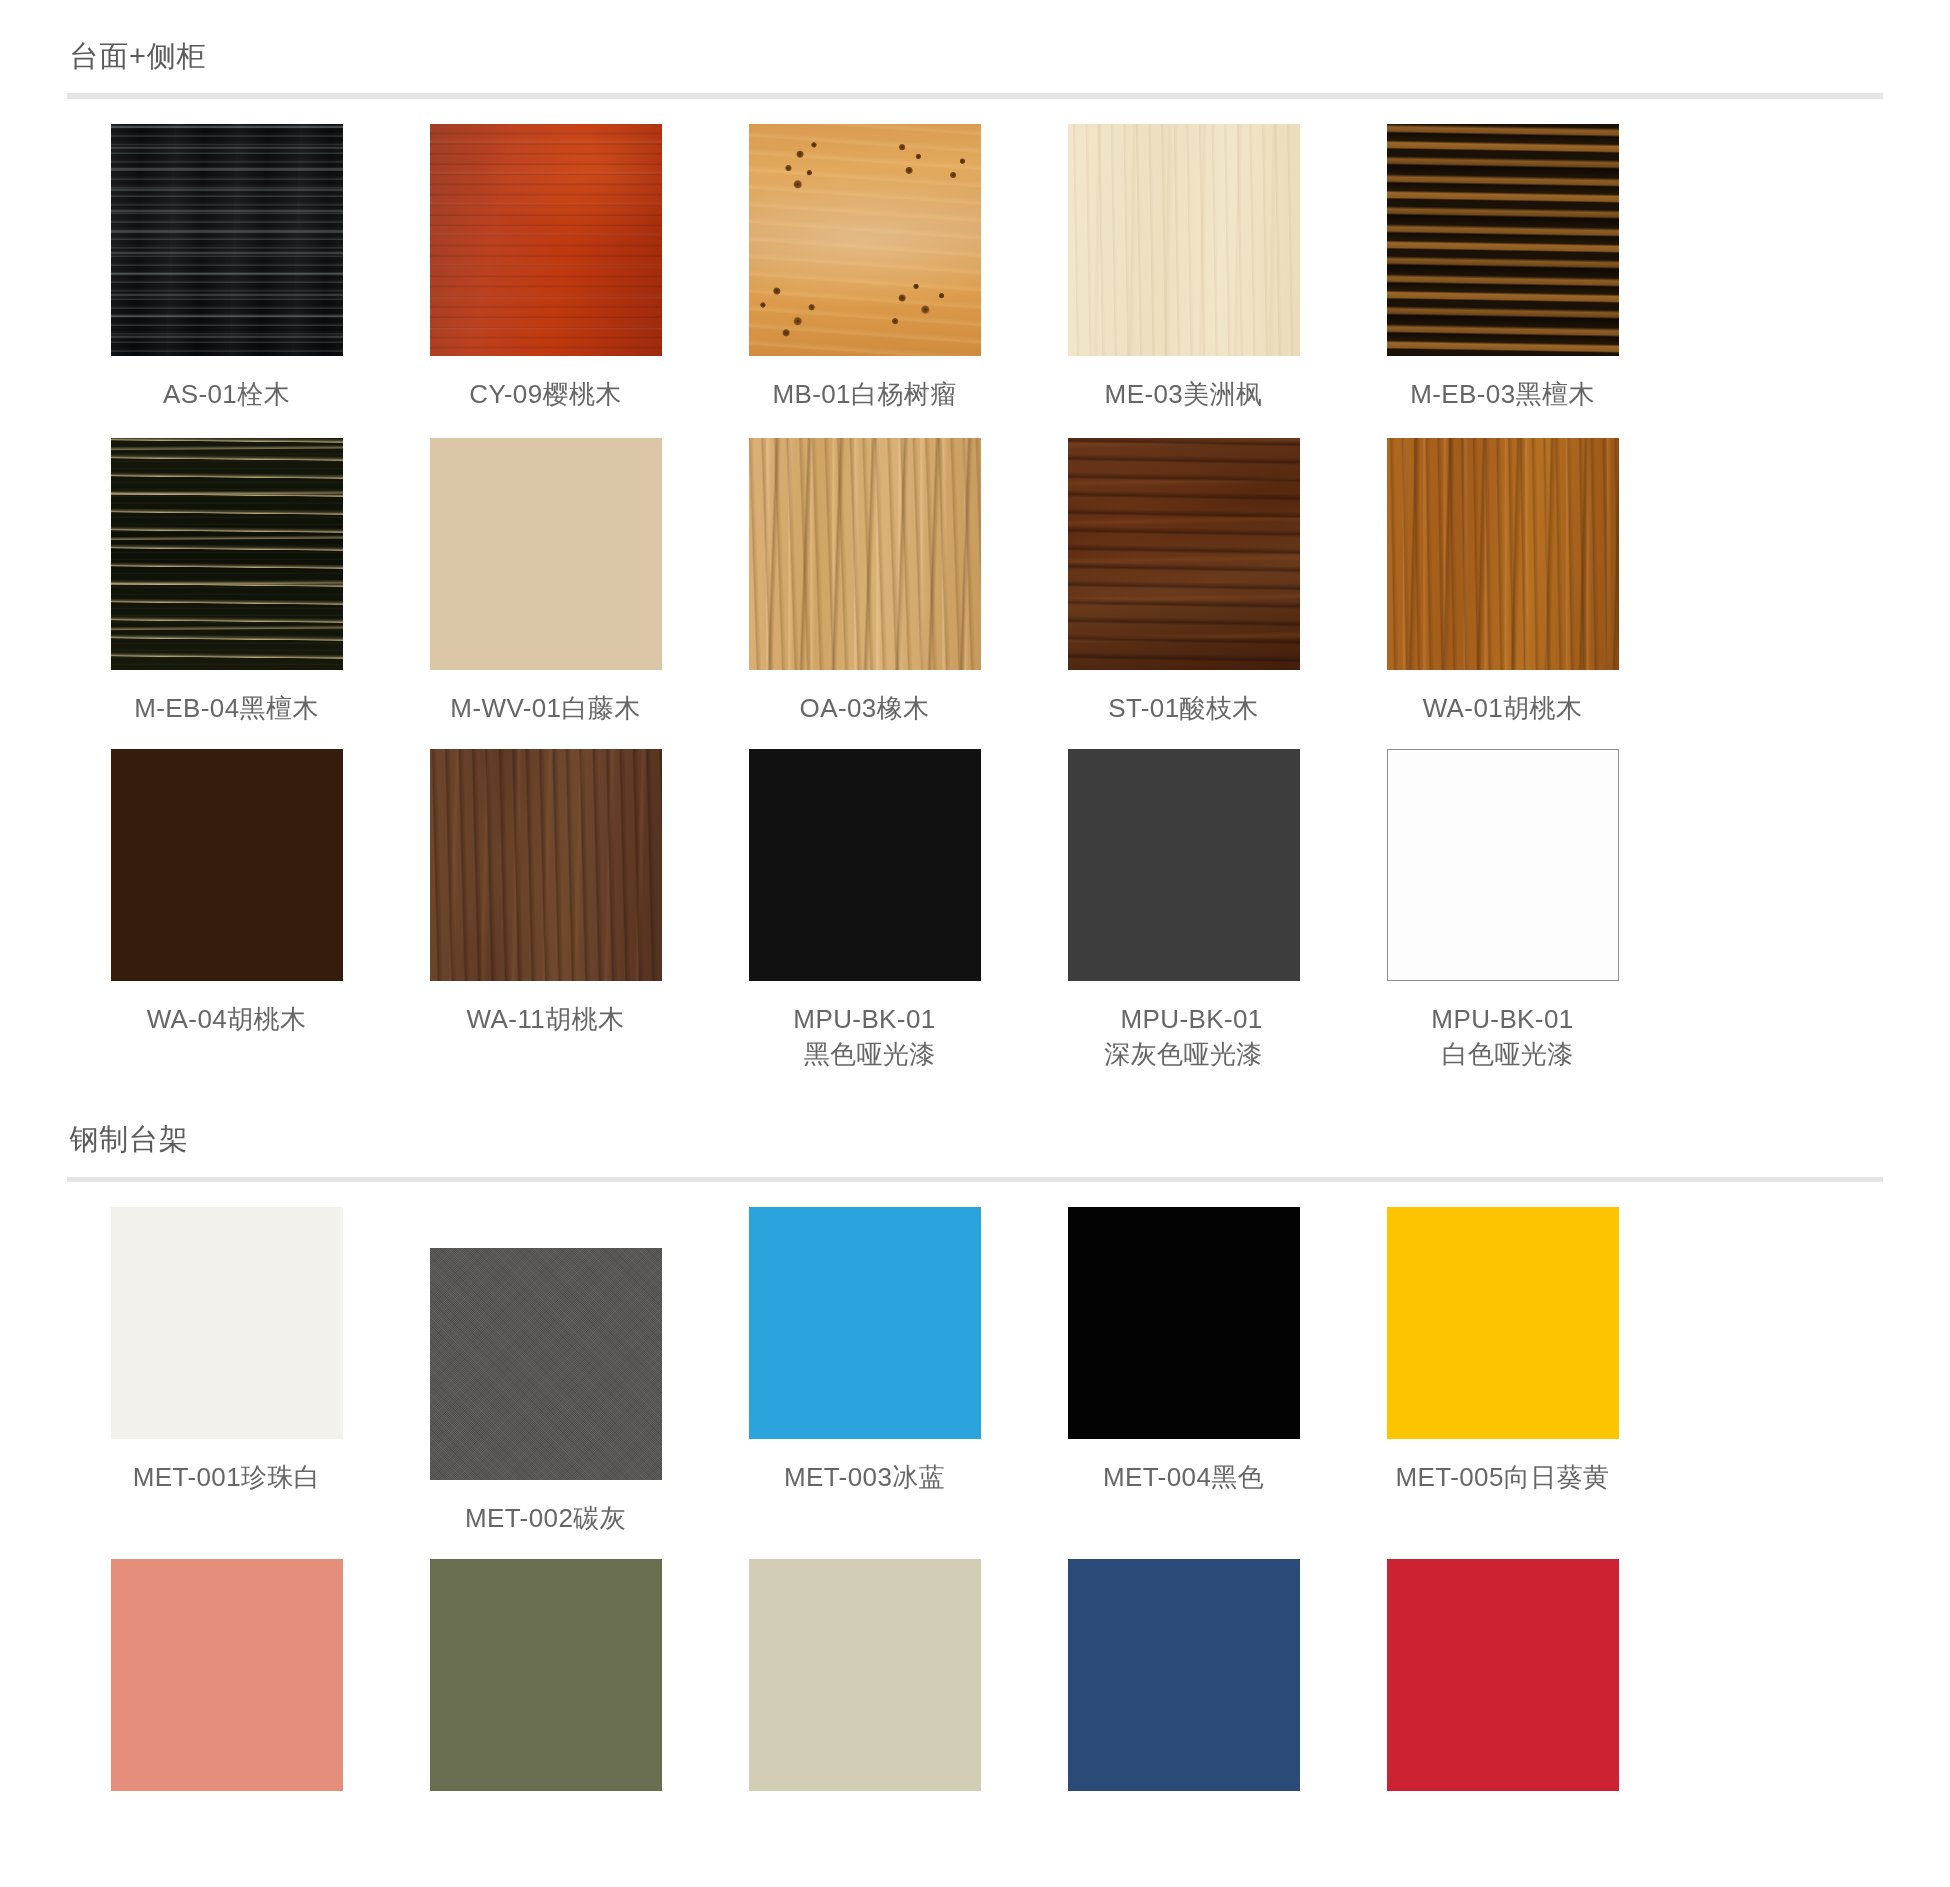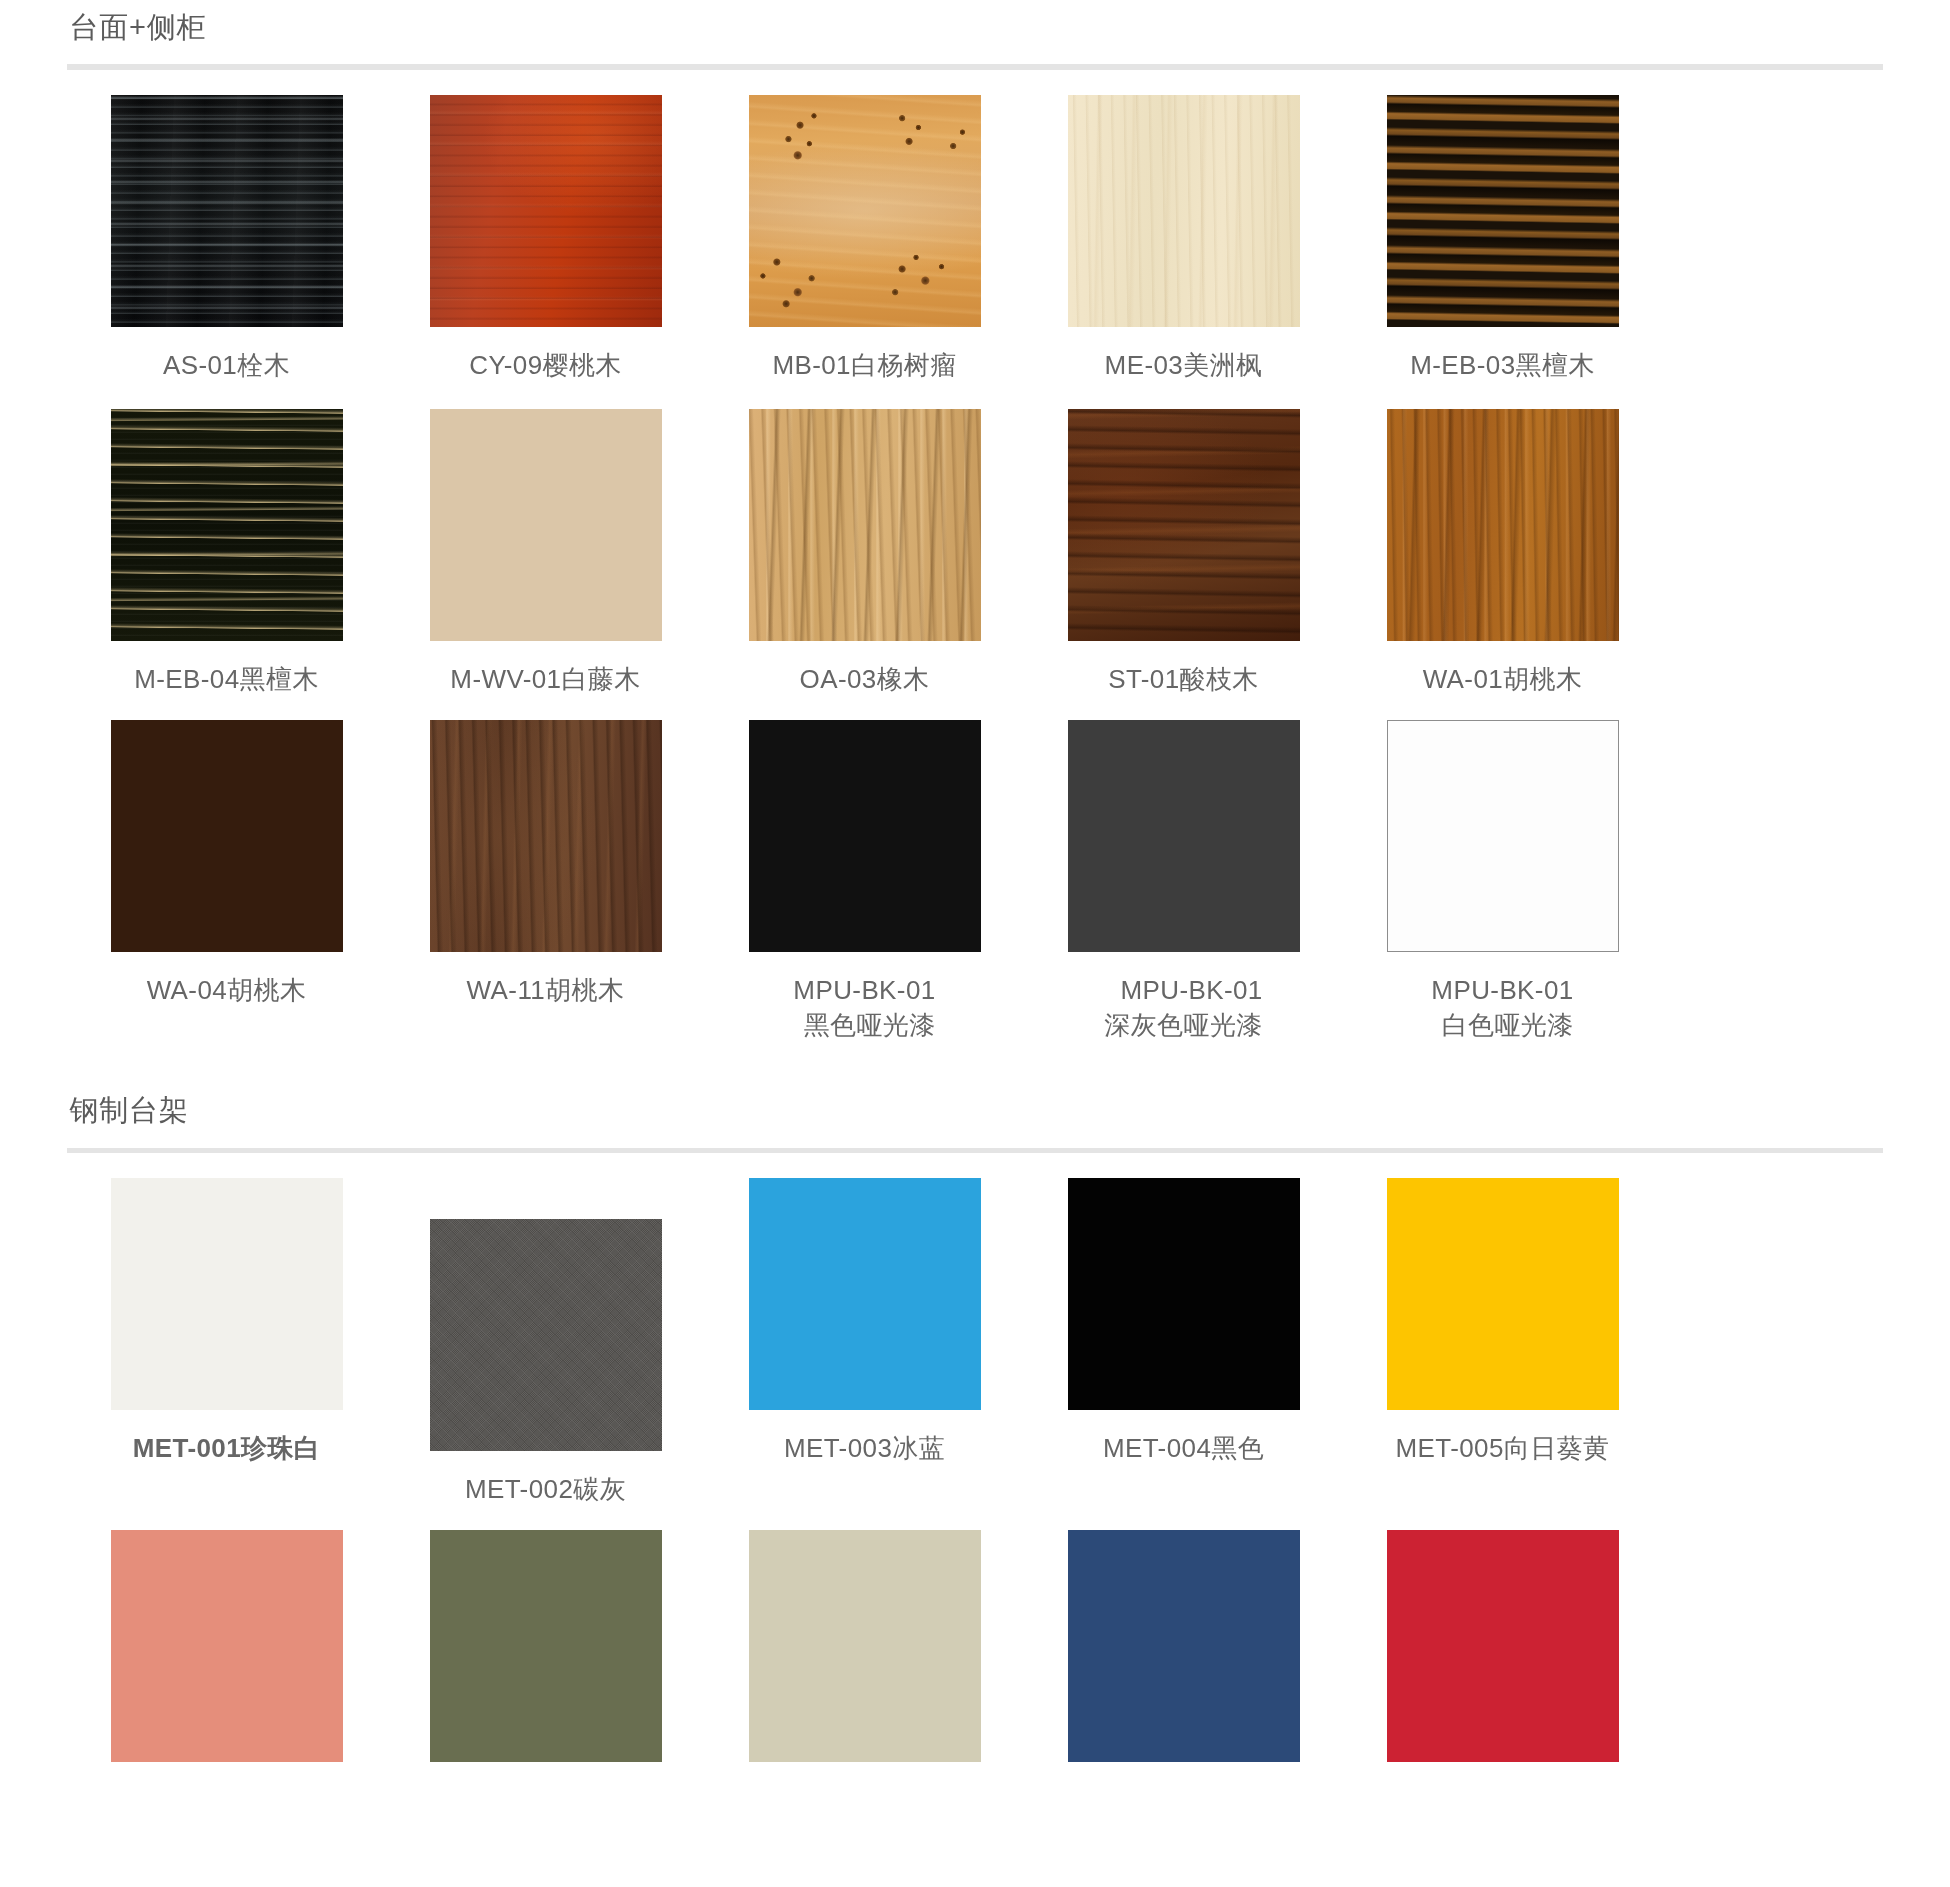--- a/index.html
+++ b/index.html
@@ -293,21 +293,21 @@
       repeating-linear-gradient(45deg, rgba(255,255,255,0.05) 0 0.8px, rgba(0,0,0,0.05) 0.8px 1.6px),
       repeating-linear-gradient(-45deg, rgba(255,255,255,0.04) 0 0.8px, rgba(0,0,0,0.04) 0.8px 1.6px);
   }
 </style>
 </head>
 <body>
 
 <div class="page">
   <div id="sections-root">
       <div class="section">
-        <div class="section-head" style="padding-top: 10px;">
+        <div class="section-head" style="padding-top: 39px;">
           <div class="section-title">台面+侧柜</div>
           <div class="section-rule"></div>
         </div>
         <div class="grid" style="padding-top: 25px;">
           <div class="cell" style="margin-bottom: 23.6px;">
             <div class="swatch tex-as01"></div>
             <div class="caption">AS-01栓木</div>
           </div>
           <div class="cell" style="margin-bottom: 27px;">
             <div class="swatch tex-cy09"></div>
@@ -369,21 +369,21 @@
 白色哑光漆</div>
           </div>
         </div>
       </div>
       <div class="section">
         <div class="section-head" style="padding-top: 28px;">
           <div class="section-title">钢制台架</div>
           <div class="section-rule"></div>
         </div>
         <div class="grid" style="padding-top: 25px;">
-          <div class="cell" style="margin-bottom: 23.6px; font-weight: bold;">
+          <div class="cell" style="margin-bottom: 23.6px;">
             <div class="swatch tex-solid" style="background-color: rgb(242, 241, 236);"></div>
             <div class="caption">MET-001珍珠白</div>
           </div>
           <div class="cell" style="margin-bottom: 23.6px; margin-top: 41px;">
             <div class="swatch tex-met002" style="background-color: rgb(85, 83, 80);"></div>
             <div class="caption">MET-002碳灰</div>
           </div>
           <div class="cell" style="margin-bottom: 23.6px;">
             <div class="swatch tex-solid" style="background-color: rgb(43, 163, 221);"></div>
             <div class="caption">MET-003冰蓝</div>

